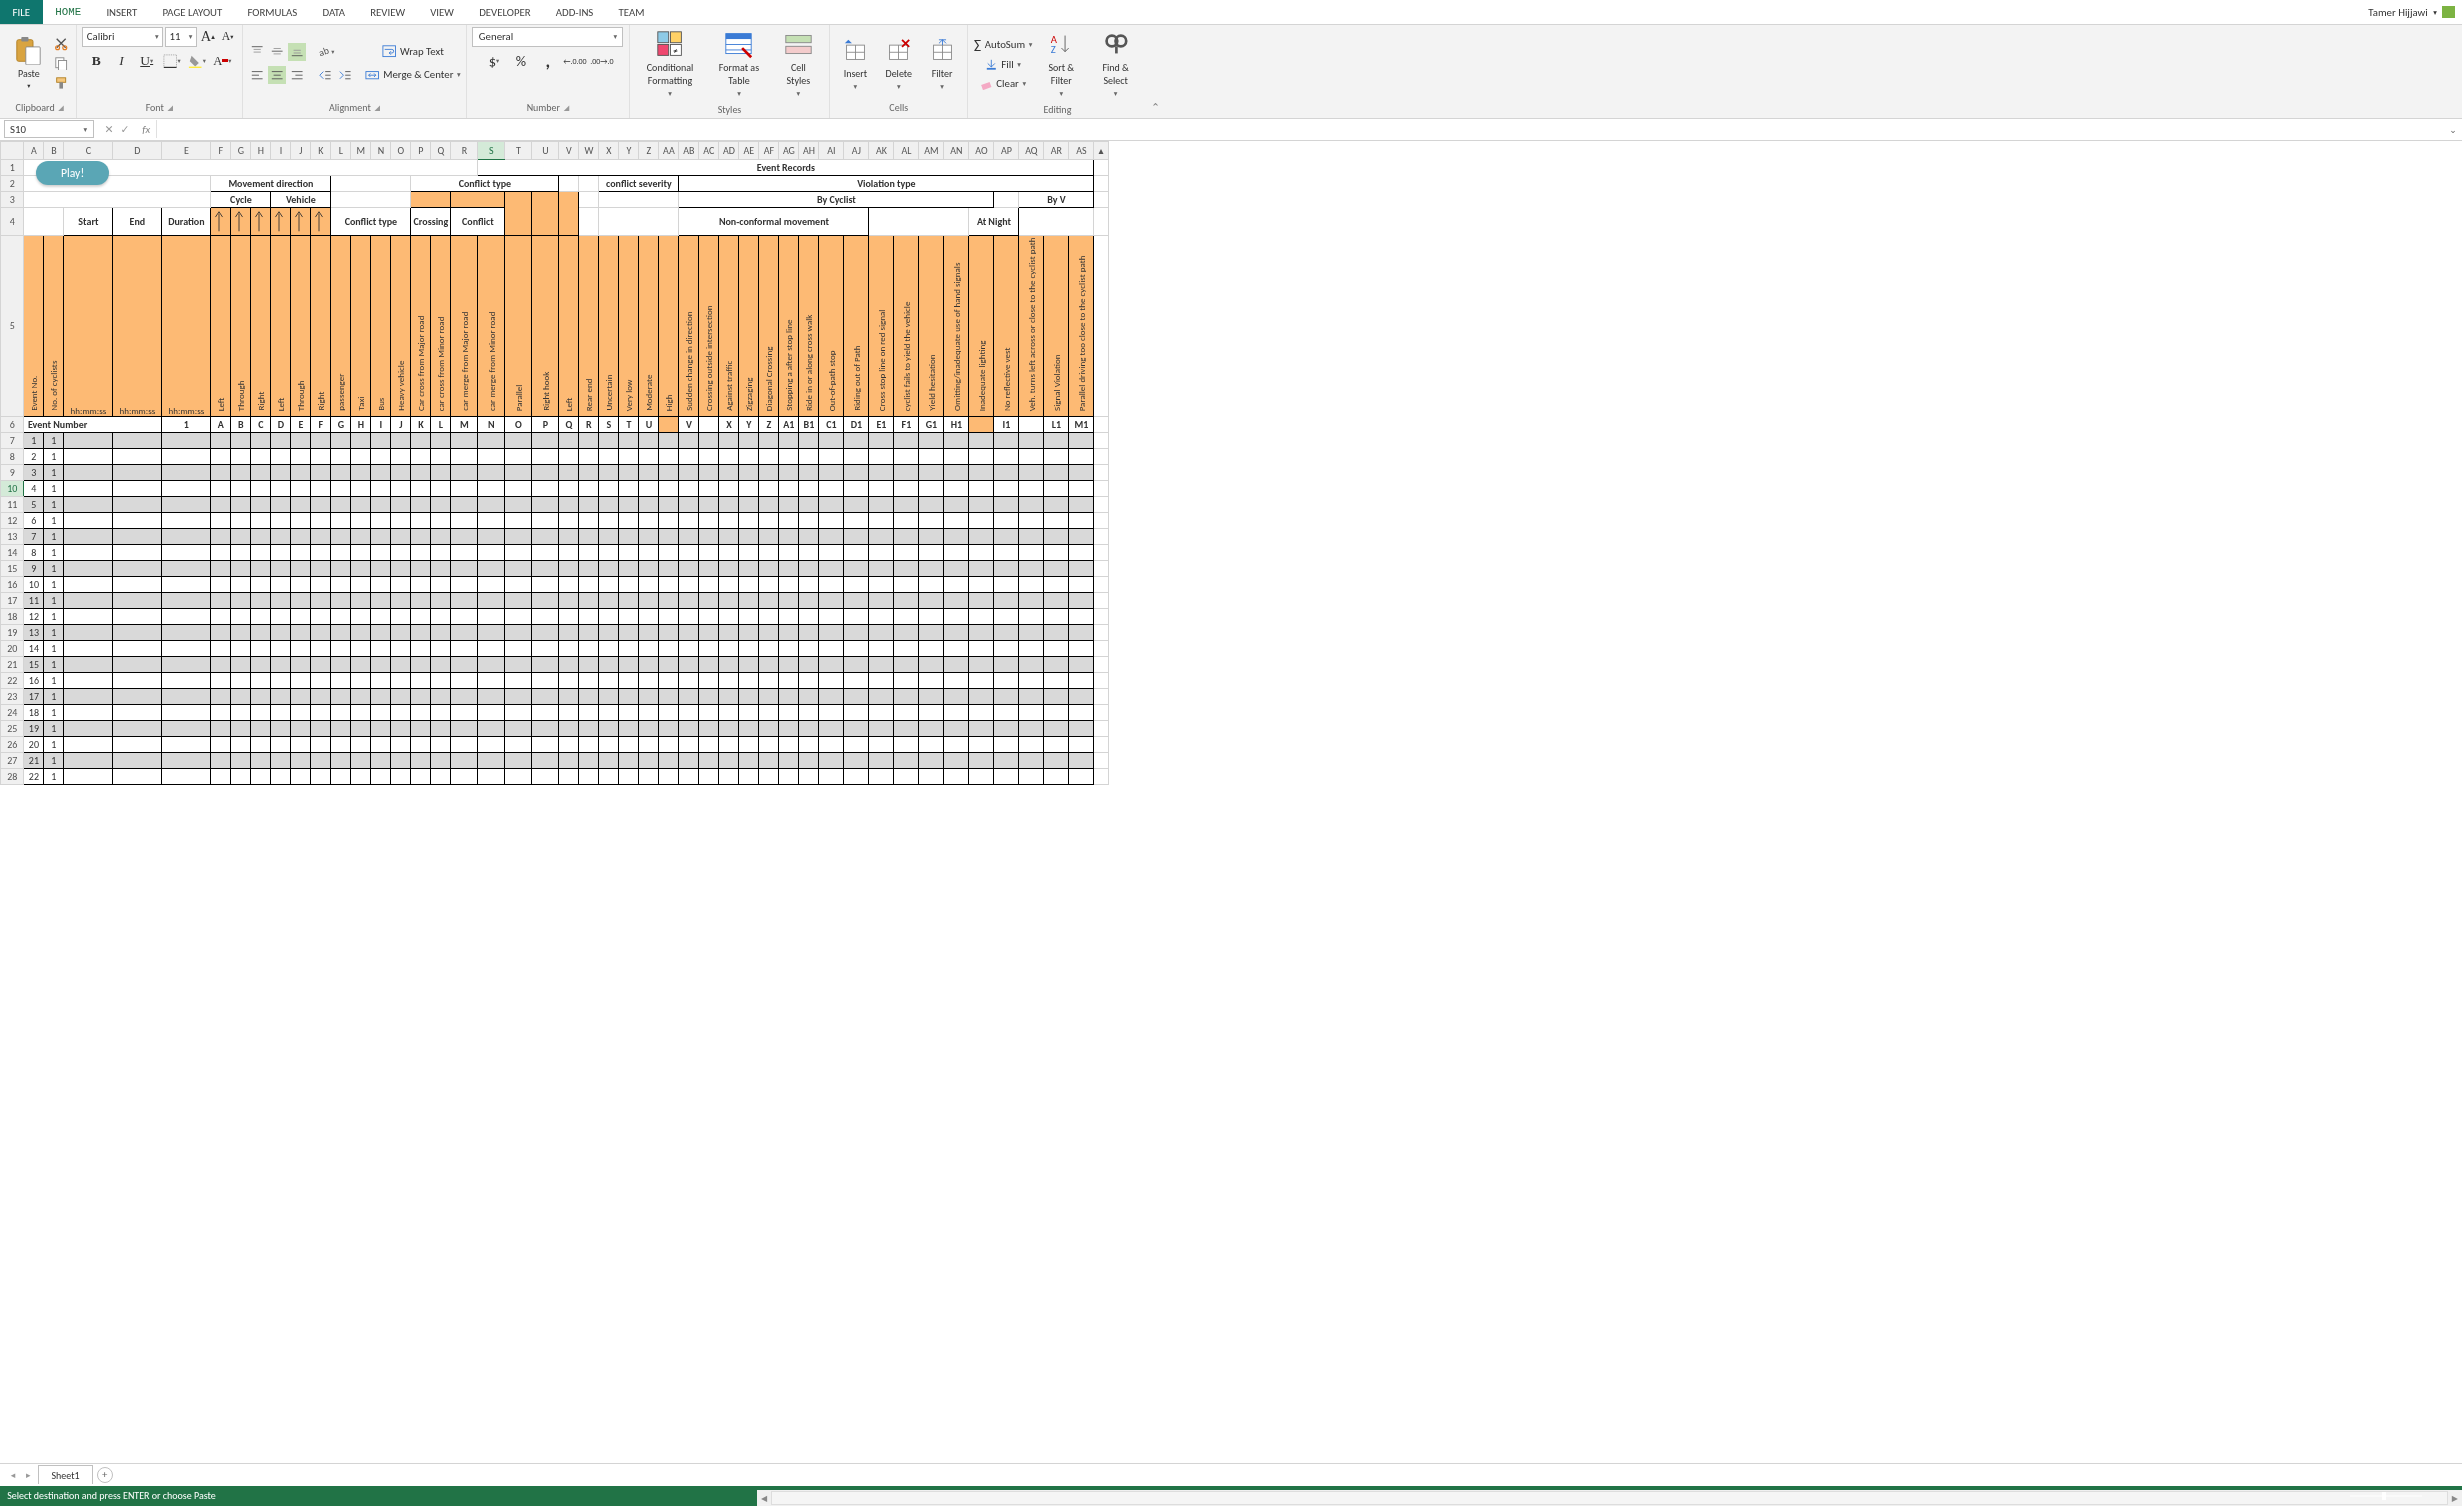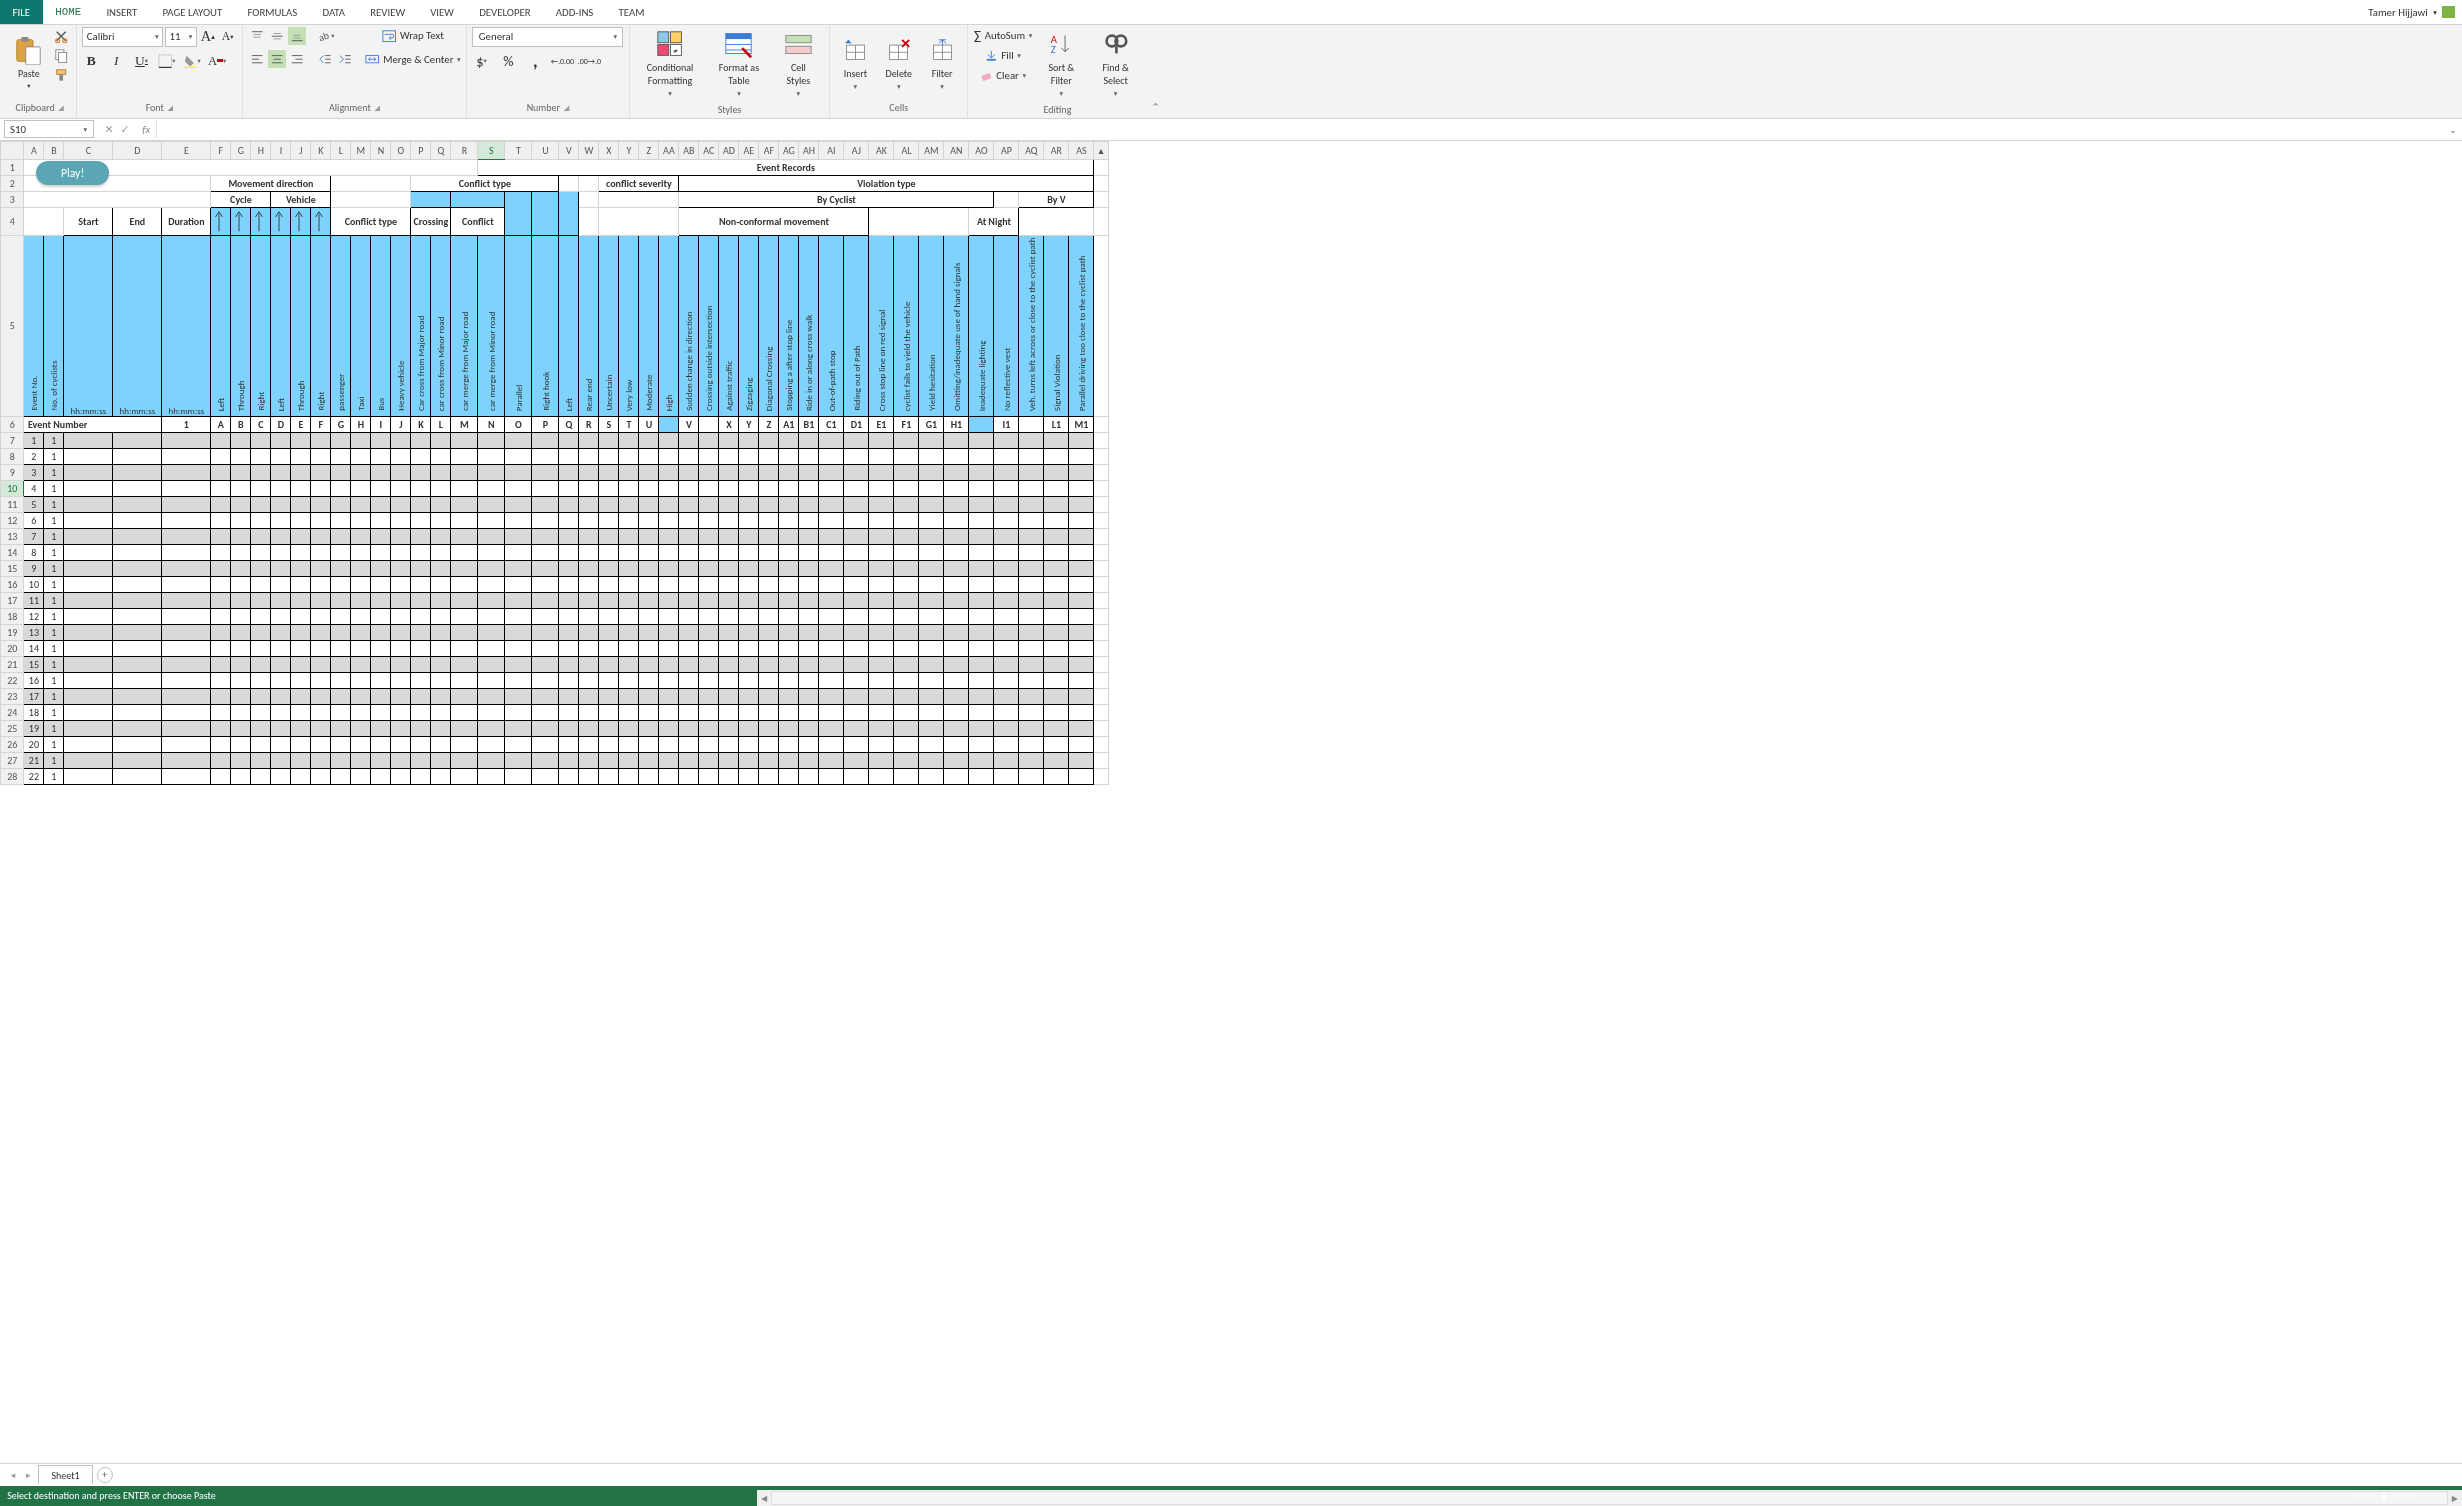--- a/index.html
+++ b/index.html
@@ -6,21 +6,21 @@
 body{background:#fff;overflow:hidden;font-size:10.8px;color:#333;}
 .titlebar{height:25px;background:#fff;display:flex;align-items:stretch;border-bottom:0.9px solid #d4d4d4;}
 .titlebar .tab{padding:0 12.6px;display:flex;align-items:center;font-size:10.8px;cursor:pointer;color:#444;}
 .titlebar .tab.file{background:#0f766e;color:#fff;}
 .titlebar .tab.active{color:#217346;font-family:Liberation Mono, monospace;}
 .titlebar .spacer{flex:1;}
 .titlebar .user{padding:0 7.2px;display:flex;align-items:center;gap:5.4px;font-size:10.8px;}
 .titlebar .user-sq{width:12.6px;height:12.6px;background:#7cb342;}
 .ribbon{height:94px;background:#f3f3f3;border-bottom:0.9px solid #d4d4d4;display:flex;align-items:stretch;padding:0 3.6px;}
 .rgroup{display:flex;flex-direction:column;padding:1.8px 5.4px;border-right:0.9px solid #e0e0e0;}
-.rgroup .body{flex:1;display:flex;gap:3.6px;}
+.rgroup .body{flex:1;display:flex;align-items:center;gap:3.6px;}
 .rgroup .label{text-align:center;font-size:10px;color:#666;padding:1.8px 0;display:flex;align-items:center;justify-content:center;gap:3.6px;}
 .rgroup .label .dlg{font-size:7.2px;color:#999;}
 .bigbtn{display:flex;flex-direction:column;align-items:center;justify-content:center;padding:3.6px 5.4px;gap:1.8px;cursor:pointer;font-size:10px;text-align:center;}
 .bigbtn .ico{width:29px;height:29px;display:flex;align-items:center;justify-content:center;}
 .smbtn{width:18px;height:18px;display:flex;align-items:center;justify-content:center;cursor:pointer;}
 .col{display:flex;flex-direction:column;gap:1.8px;}
 .row{display:flex;align-items:center;gap:1.8px;}
 .fontname{width:81px;height:20px;border:0.9px solid #c0c0c0;background:#fff;padding:0 3.6px;font-size:10.8px;display:flex;align-items:center;justify-content:space-between;}
 .fontsize{width:32px;height:20px;border:0.9px solid #c0c0c0;background:#fff;padding:0 3.6px;font-size:10.8px;display:flex;align-items:center;justify-content:space-between;}
 .numfmt{width:151px;height:20px;border:0.9px solid #c0c0c0;background:#fff;padding:0 5.4px;font-size:10.8px;display:flex;align-items:center;justify-content:space-between;}
@@ -35,21 +35,21 @@
 table.grid{border-collapse:collapse;table-layout:fixed;}
 table.grid th,table.grid td{border:0.9px solid #d4d4d4;font-size:10px;padding:0;height:16px;text-align:center;overflow:hidden;white-space:nowrap;}
 table.grid th{background:#f0f0f0;color:#555;font-weight:normal;position:relative;}
 table.grid th.rowh{width:23.4px;}
 table.grid th.colh{height:18px;}
 table.grid .corner{background:#f0f0f0;}
 .colh.active{background:#d4ead8;color:#217346;border-bottom:1.8px solid #217346;}
 .rowh.active{background:#d4ead8;color:#217346;border-right:1.8px solid #217346;}
 .play{position:absolute;top:20px;left:36px;z-index:5;background:#5aa6b5;color:#fff;border:none;border-radius:12.6px;padding:5.4px 25px;font-size:11.7px;cursor:pointer;box-shadow:0 1.8px 2.7px rgba(0,0,0,.2);}
 .hdr{background:#fff;font-weight:bold;border:0.9px solid #000 !important;}
-.hdr2{background:#7dd3fc;border:0.9px solid #000 !important;}
+.hdr2{background:#fdba74;border:0.9px solid #000 !important;}
 .vtxt{writing-mode:vertical-rl;transform:rotate(180deg);white-space:nowrap;font-size:9px;padding:1.8px 0;display:inline-block;}
 .striped{background:#d9d9d9;}
 .datacell{border:0.9px solid #000 !important;background:#fff;}
 .datacell.striped{background:#d9d9d9;}
 .sel{border:1.8px dashed #217346 !important;}
 .sheet-tabs{height:23.4px;background:#fff;border-top:0.9px solid #d4d4d4;display:flex;align-items:center;padding:0 7.2px;gap:3.6px;}
 .sheet-tabs .nav{color:#999;padding:0 3.6px;cursor:pointer;font-size:9px;}
 .sheet-tab{border:0.9px solid #c0c0c0;border-bottom:none;padding:2.7px 12.6px;font-size:10px;background:#fff;cursor:pointer;}
 .sheet-add{width:16px;height:16px;border:0.9px solid #c0c0c0;border-radius:8px;display:flex;align-items:center;justify-content:center;font-size:10.8px;color:#666;cursor:pointer;}
 .statusbar{height:20px;background:#217346;color:#fff;display:flex;align-items:center;padding:0 7.2px;font-size:10px;}

